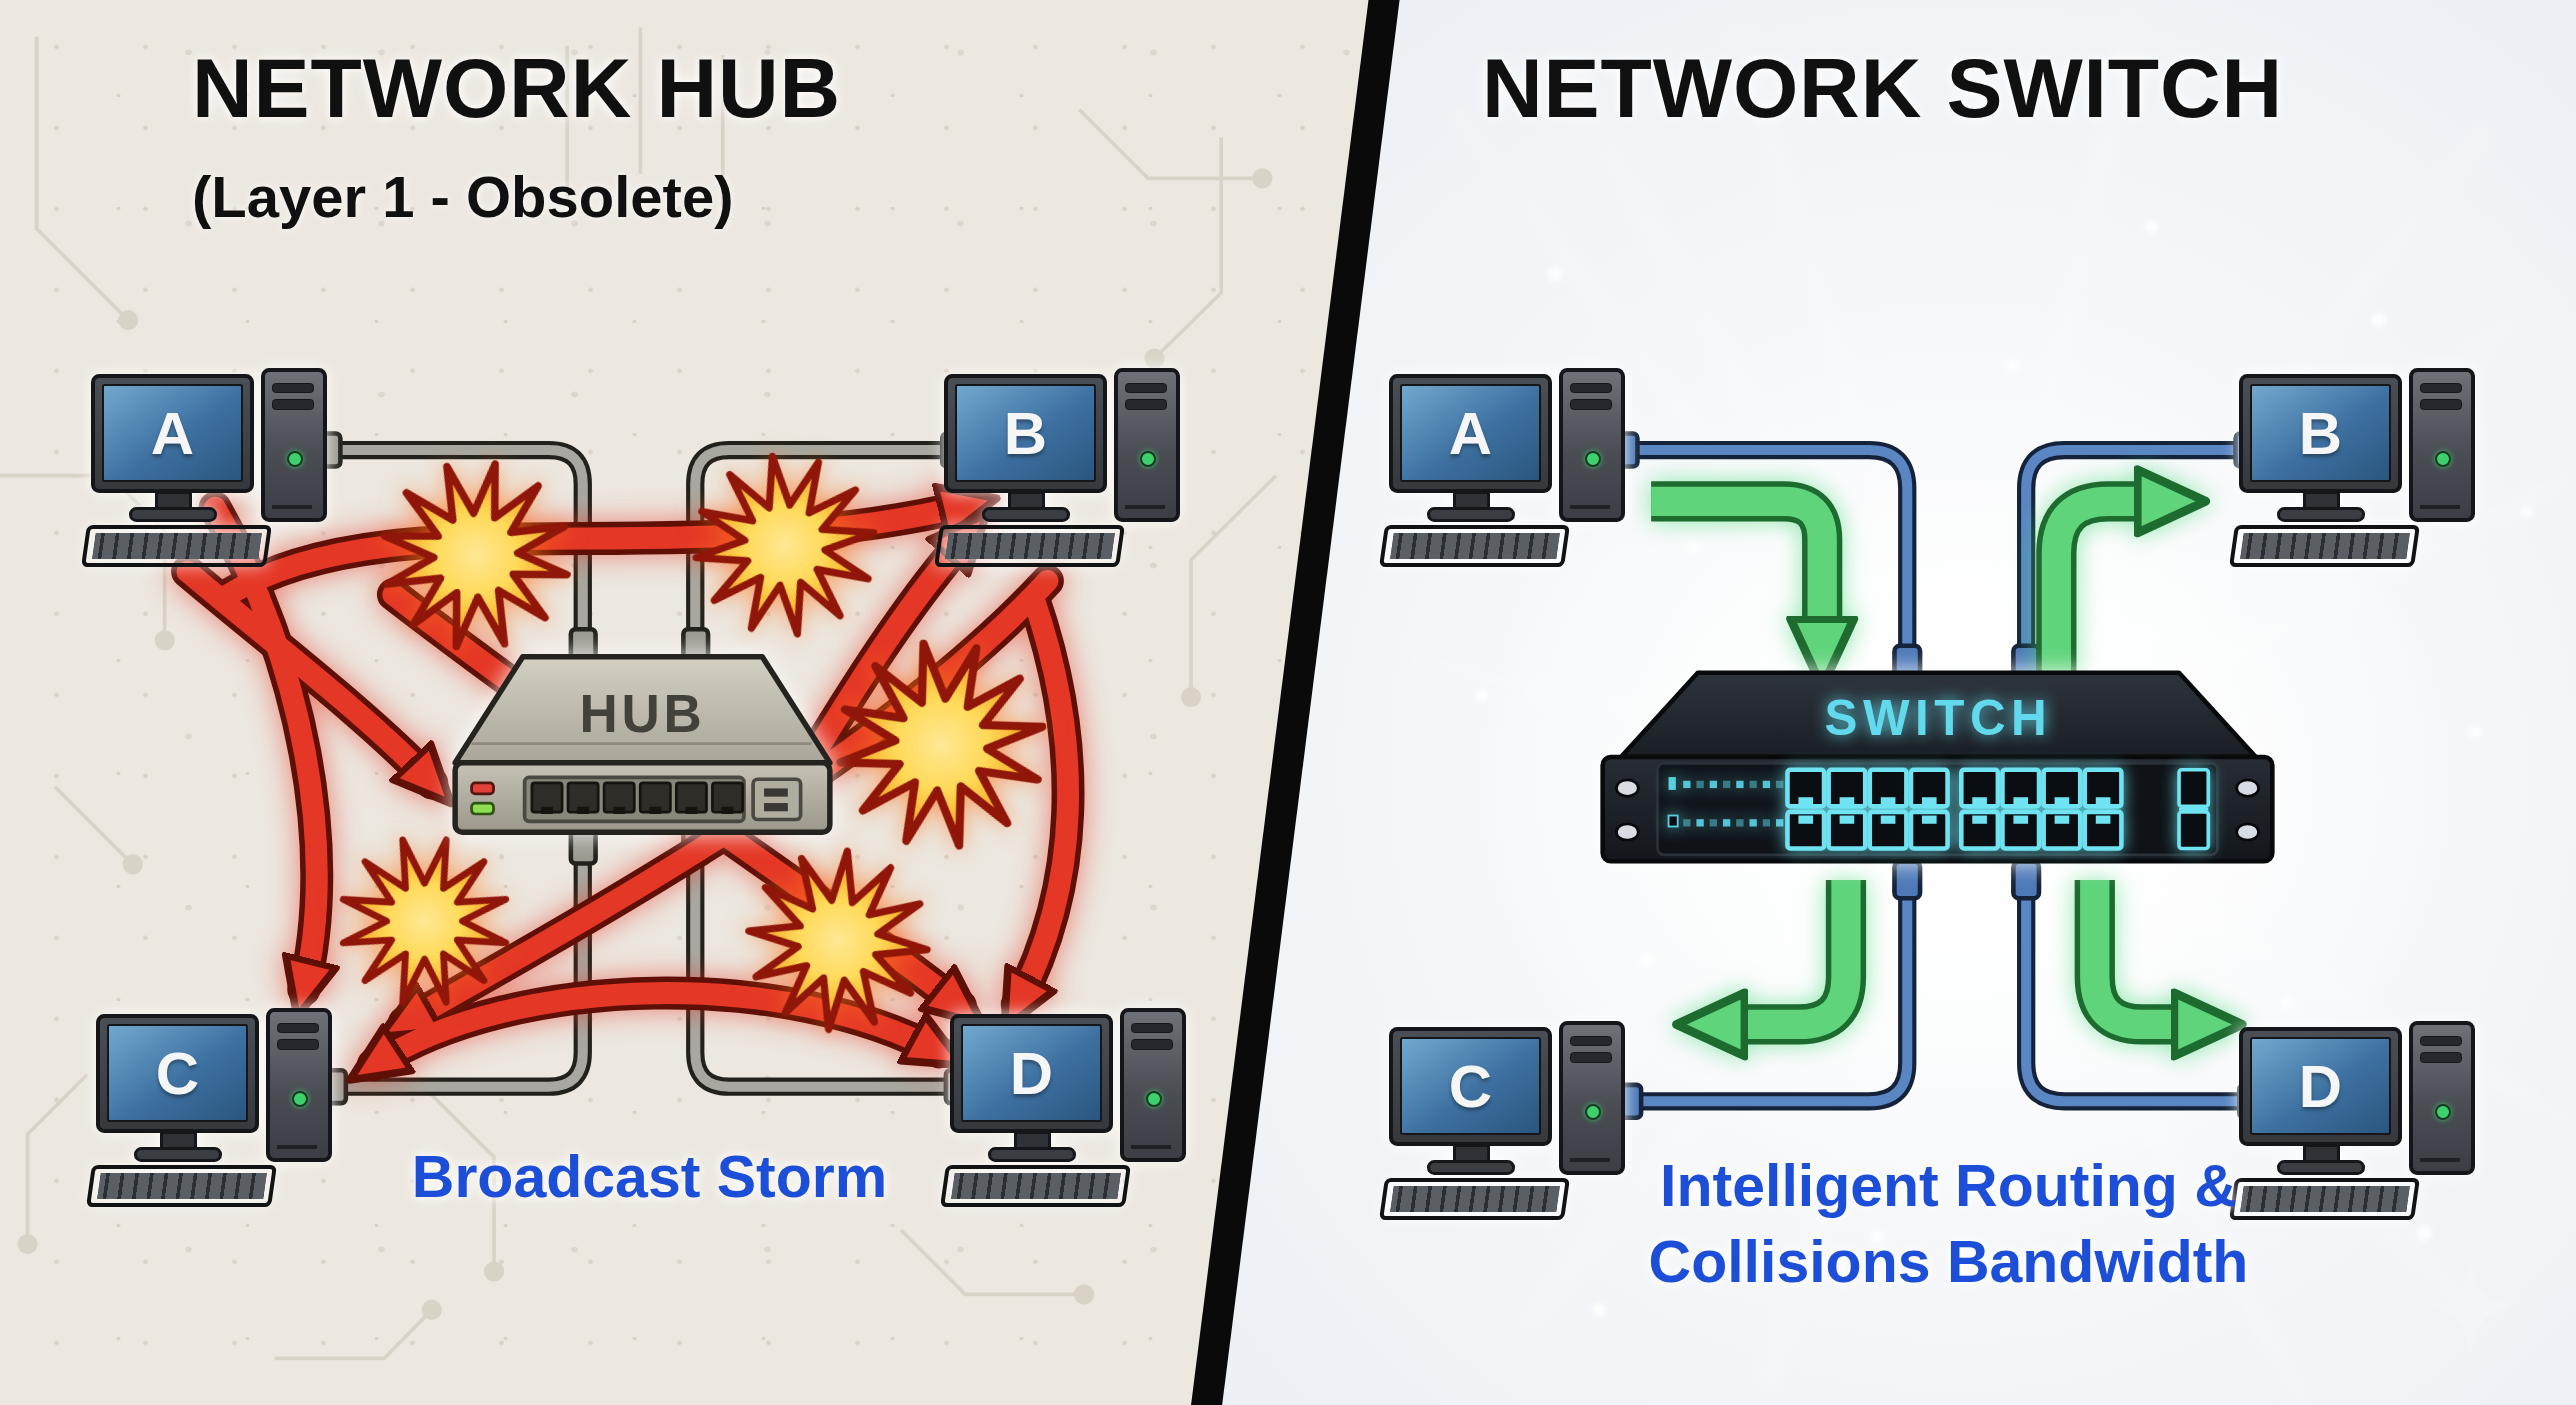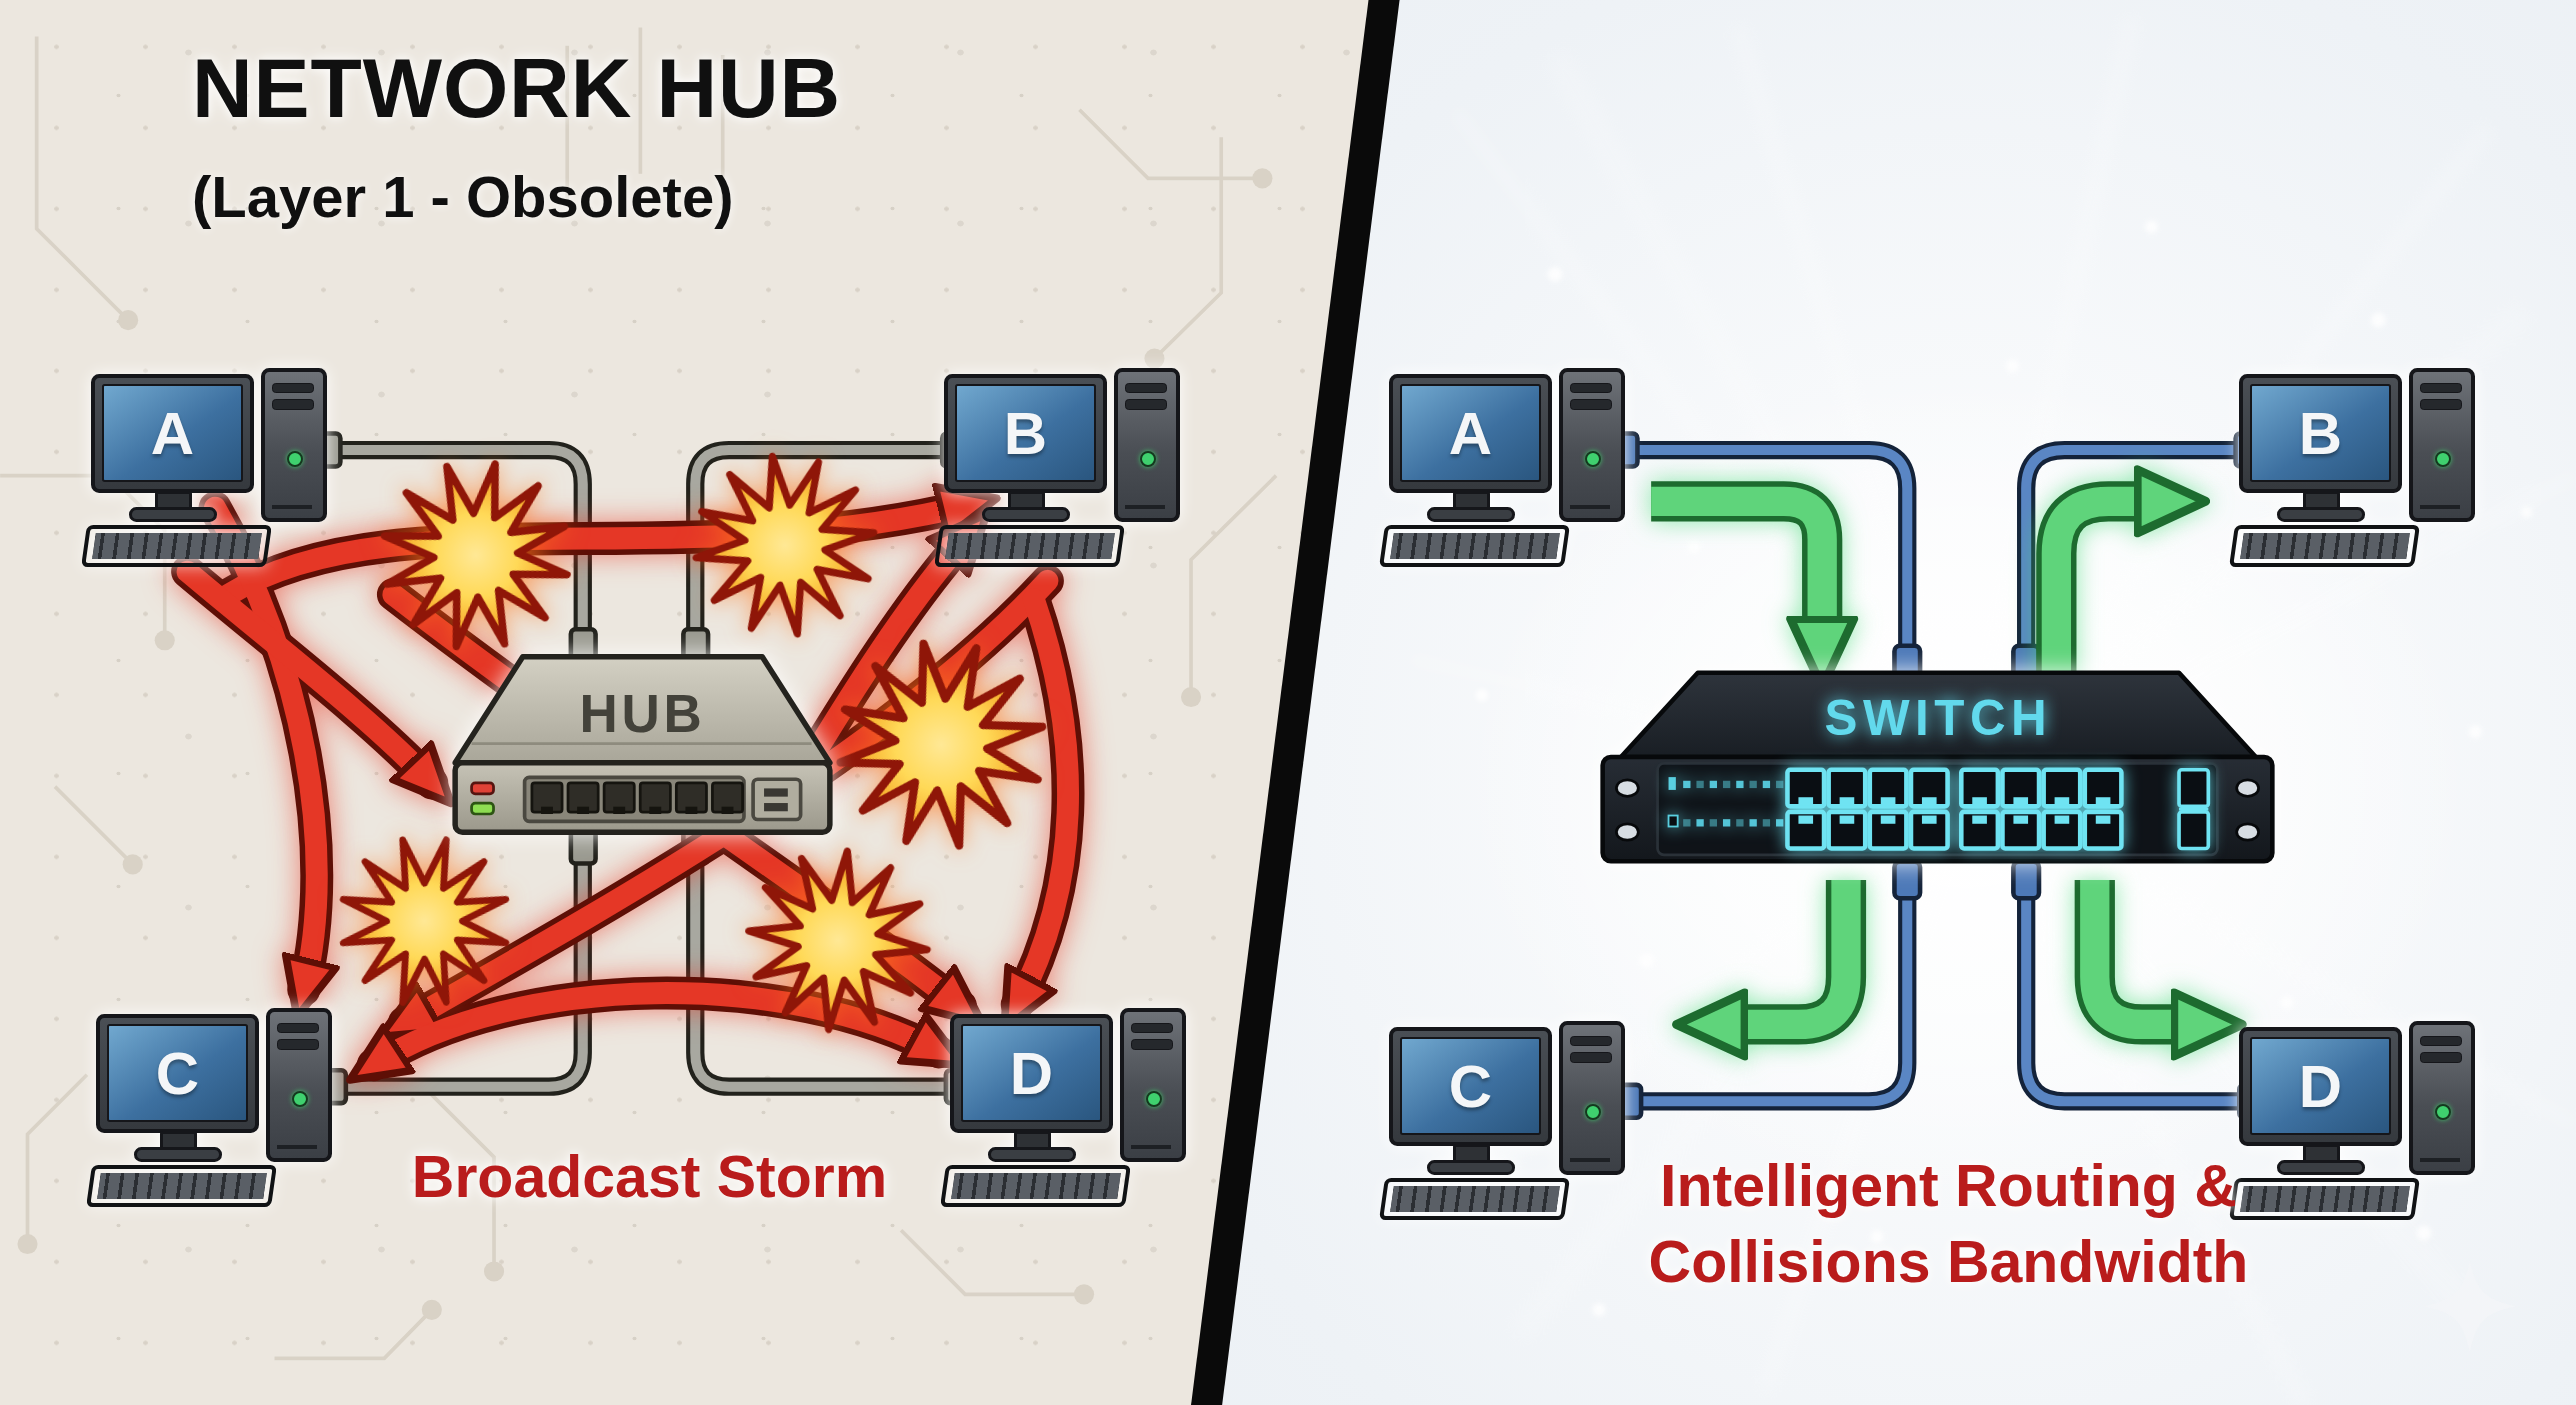--- a/index.html
+++ b/index.html
@@ -22,21 +22,21 @@
     background:radial-gradient(circle at 76% 55%, #ffffff 0%, #eef2f6 40%, #e2e8ef 100%);
     clip-path:polygon(53.76% 0, 100% 0, 100% 100%, 46.88% 100%);
   }
 
   
   .title-block{position:absolute;text-align:left;color:#101010;}
   .title-block .title{font-size:84px;font-weight:bold;letter-spacing:0.9px;
      text-shadow:0 0 9.1px rgba(255,255,255,.9), 0 0 16.5px rgba(255,255,255,.7);}
   .title-block .subtitle{font-size:58px;font-weight:bold;margin-top:26px;
      text-shadow:0 0 9.1px rgba(255,255,255,.9);}
-  .caption{position:absolute;text-align:center;color:#b91c1c;
+  .caption{position:absolute;text-align:center;color:#1d4ed8;
      font-size:59px;font-weight:bold;line-height:1.28;
      text-shadow:0 0 9.1px rgba(255,255,255,.95), 0 0 18.3px rgba(255,255,255,.8);}
 
   
   .computer{position:absolute;width:247px;height:203px;
             filter:drop-shadow(0 0 8.2px rgba(255,255,255,.95));}
   .monitor{position:absolute;left:0;top:5.5px;width:163px;height:119px;
            background:linear-gradient(#4a4f55,#35393e);
            border:4.6px solid #15161a;border-radius:8.2px;box-sizing:border-box;}
   .screen{position:absolute;left:7.3px;top:6.4px;right:7.3px;bottom:6.4px;
@@ -393,20 +393,21 @@
       <div class="slot"></div>
   </div>
   <div class="keyboard"></div>
 </div>
 
 <div class="caption" style="left:238px;top:1140px;width:823px;">
   <div>Broadcast Storm</div>
 </div>
 
 <div class="title-block" style="left:1482px;top:40px;width:915px;">
+  <div class="title">NETWORK SWITCH</div>
 </div>
 
 <svg class="device" style="left:1599px;top:669px;" width="677" height="197" viewBox="0 0 740 215">
   <defs>
     <linearGradient id="swTopG" x1="0" y1="0" x2="0" y2="1">
       <stop offset="0%" stop-color="#2e343c"></stop>
         <stop offset="100%" stop-color="#191e24"></stop>
     </linearGradient>
     <linearGradient id="swFrontG" x1="0" y1="0" x2="0" y2="1">
       <stop offset="0%" stop-color="#272d35"></stop>

